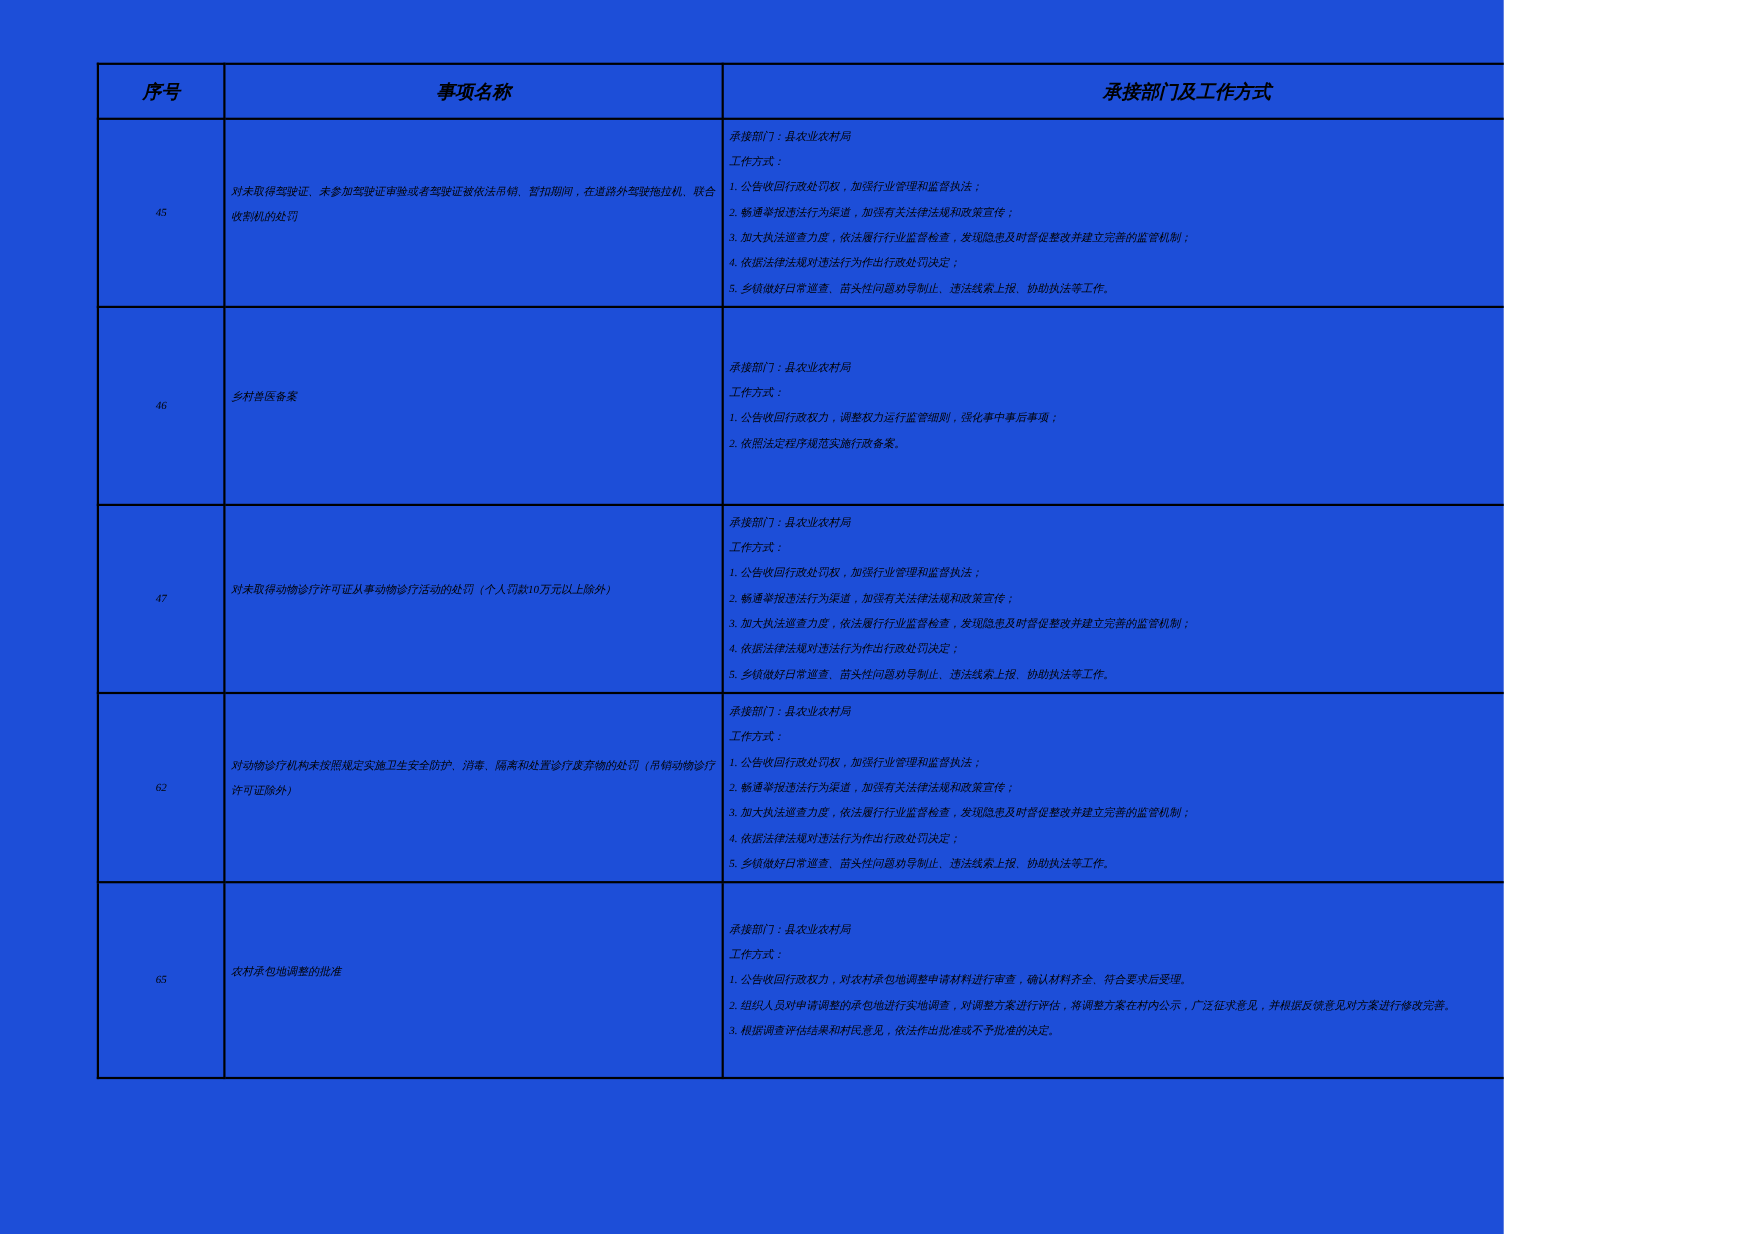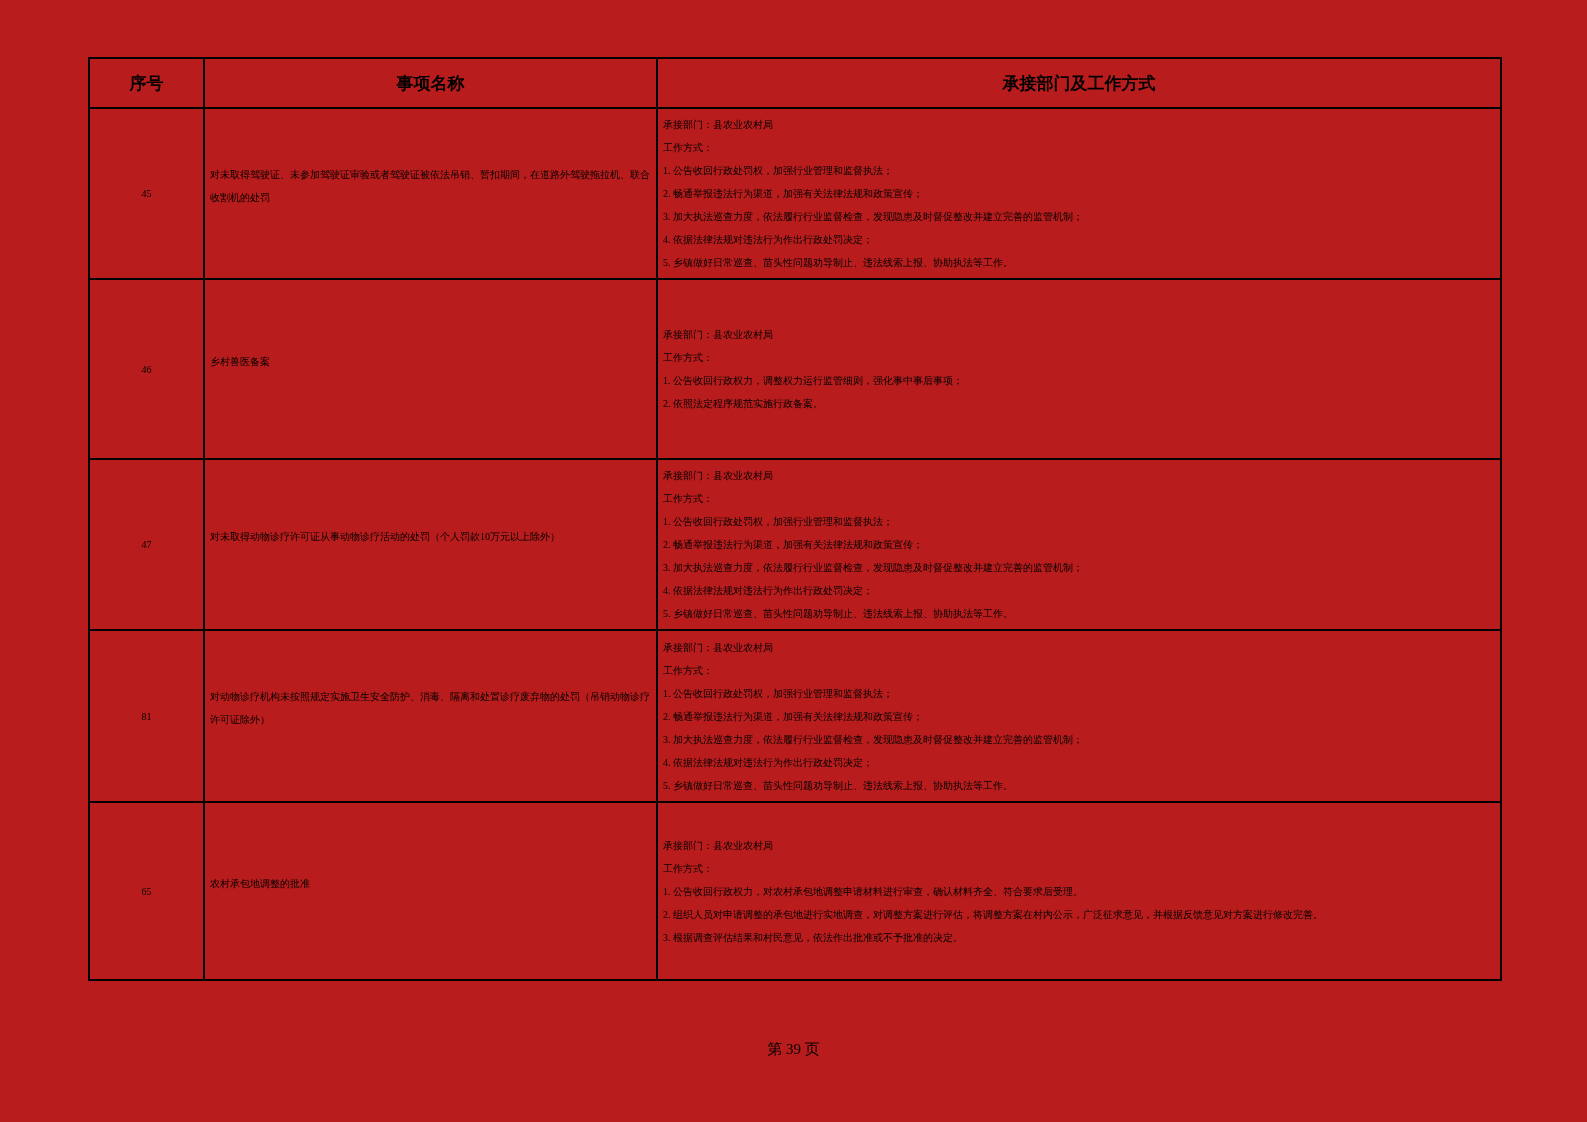--- a/index.html
+++ b/index.html
@@ -4,24 +4,25 @@
 <style>
   html, body {
     margin: 0;
     padding: 0;
     background: #ffffff;
     font-family: "Liberation Serif", "DejaVu Serif", serif;
     color: #000000;
   }
   .page {
     position: relative;
-    width: 1587px;
+    width: 1367px;
     height: 1122px;
-    background: #b91c1c;
+    background: #1d4ed8;
     overflow: hidden;
+    font-style: italic;
   }
   table.items-table {
     position: absolute;
     left: 88px;
     top: 57px;
     border-collapse: collapse;
     table-layout: fixed;
     width: 1412px;
   }
   table.items-table th,
@@ -109,21 +110,21 @@
         <td class="name-cell">对未取得动物诊疗许可证从事动物诊疗活动的处罚（个人罚款10万元以上除外）</td>
         <td class="details-cell">承接部门：县农业农村局
 工作方式：
 1. 公告收回行政处罚权，加强行业管理和监督执法；
 2. 畅通举报违法行为渠道，加强有关法律法规和政策宣传；
 3. 加大执法巡查力度，依法履行行业监督检查，发现隐患及时督促整改并建立完善的监管机制；
 4. 依据法律法规对违法行为作出行政处罚决定；
 5. 乡镇做好日常巡查、苗头性问题劝导制止、违法线索上报、协助执法等工作。</td>
       </tr>
       <tr class="row-48">
-        <td class="serial-cell">81</td>
+        <td class="serial-cell">62</td>
         <td class="name-cell">对动物诊疗机构未按照规定实施卫生安全防护、消毒、隔离和处置诊疗废弃物的处罚（吊销动物诊疗许可证除外）</td>
         <td class="details-cell">承接部门：县农业农村局
 工作方式：
 1. 公告收回行政处罚权，加强行业管理和监督执法；
 2. 畅通举报违法行为渠道，加强有关法律法规和政策宣传；
 3. 加大执法巡查力度，依法履行行业监督检查，发现隐患及时督促整改并建立完善的监管机制；
 4. 依据法律法规对违法行为作出行政处罚决定；
 5. 乡镇做好日常巡查、苗头性问题劝导制止、违法线索上报、协助执法等工作。</td>
       </tr>
       <tr class="row-49">
@@ -131,15 +132,14 @@
         <td class="name-cell">农村承包地调整的批准</td>
         <td class="details-cell">承接部门：县农业农村局
 工作方式：
 1. 公告收回行政权力，对农村承包地调整申请材料进行审查，确认材料齐全、符合要求后受理。
 2. 组织人员对申请调整的承包地进行实地调查，对调整方案进行评估，将调整方案在村内公示，广泛征求意见，并根据反馈意见对方案进行修改完善。
 3. 根据调查评估结果和村民意见，依法作出批准或不予批准的决定。</td>
       </tr>
     </tbody>
   </table>
 
-  <div class="page-footer">第 39 页</div>
 
 </div>
 
 </body></html>

